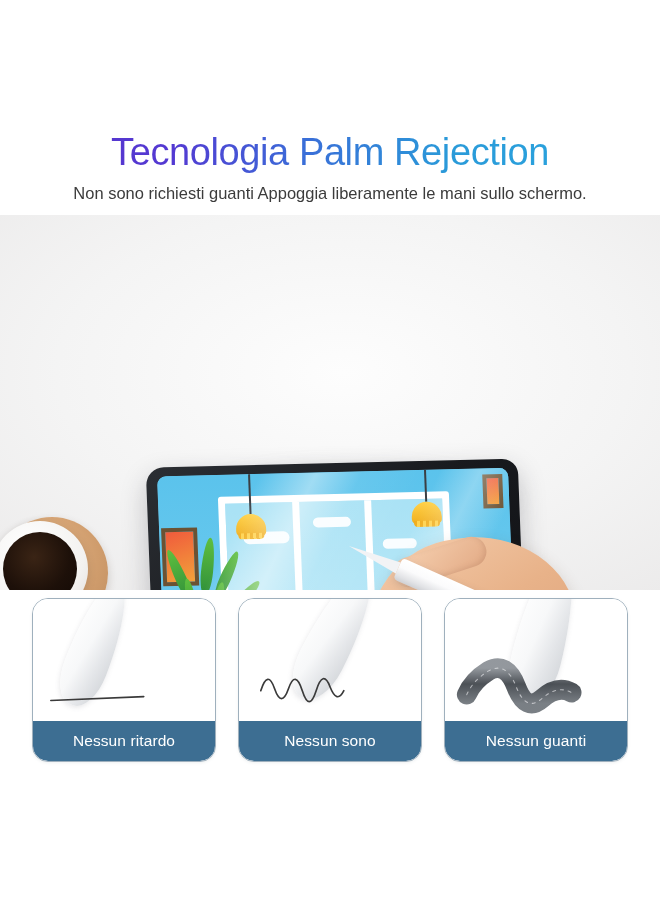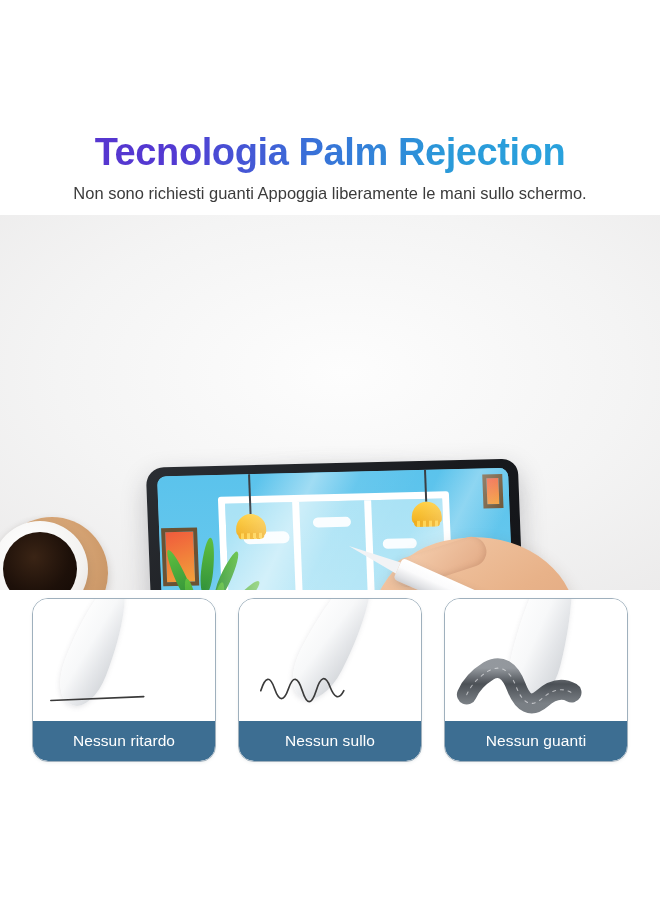--- a/index.html
+++ b/index.html
@@ -10,21 +10,21 @@
     overflow:hidden;
     position:relative;
   }
 
   
   .header { position:absolute; left:0; top:0; width:660px; height:215px; }
 
   .title {
     position:absolute; left:0; top:130px; width:660px;
     text-align:center;
-    font-size:38px; font-weight:bold; line-height:44px;
+    font-size:38px; font-weight:normal; line-height:44px;
     letter-spacing:-0.4px;
     background:linear-gradient(90deg,#5b33cc 0%,#5339d2 26%,#3a6ed8 46%,#2a9ad9 68%,#29a8e0 100%);
     -webkit-background-clip:text; background-clip:text;
     -webkit-text-fill-color:transparent; color:transparent;
     white-space:nowrap;
   }
   .subtitle {
     position:absolute; left:0; top:182px; width:660px;
     text-align:center;
     font-size:17px; color:#3c3c3c; line-height:24px;
@@ -312,21 +312,21 @@
     <div class="card-label">Nessun ritardo</div>
   </div>
 
   <div class="card">
     <div class="card-art">
       <div class="nib nib-b"></div>
       <svg class="stroke-svg" viewBox="0 0 184 124">
         <path d="M22 92 q7 -22 14 -2 q7 20 14 0 q7 -20 14 2 q7 22 14 0 q7 -22 14 -4 q7 18 14 4" stroke="#3a3a3a" stroke-width="1.7" fill="none" stroke-linecap="round" stroke-linejoin="round"></path>
       </svg>
     </div>
-    <div class="card-label">Nessun sullo</div>
+    <div class="card-label">Nessun sono</div>
   </div>
 
   <div class="card">
     <div class="card-art">
       <div class="nib nib-c"></div>
       <svg class="stroke-svg" viewBox="0 0 184 124">
         <defs>
           <linearGradient id="brushG" x1="0" y1="0" x2="0" y2="1">
             <stop offset="0%" stop-color="#8a8f95"></stop>
             <stop offset="45%" stop-color="#3d4248"></stop>

